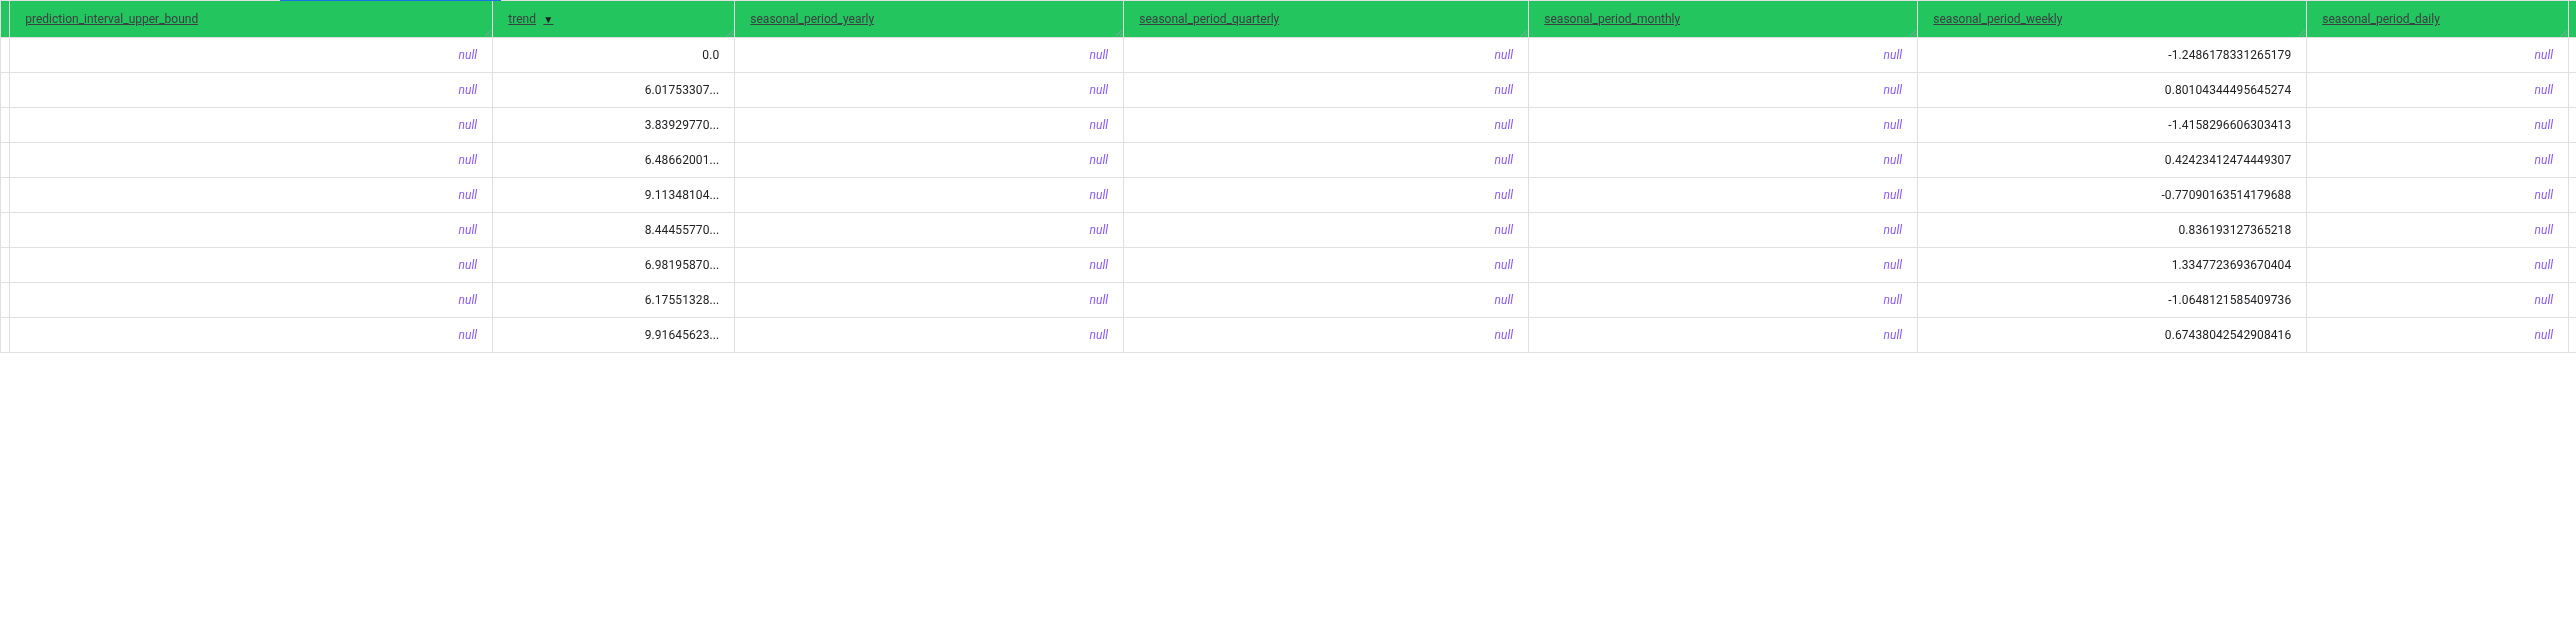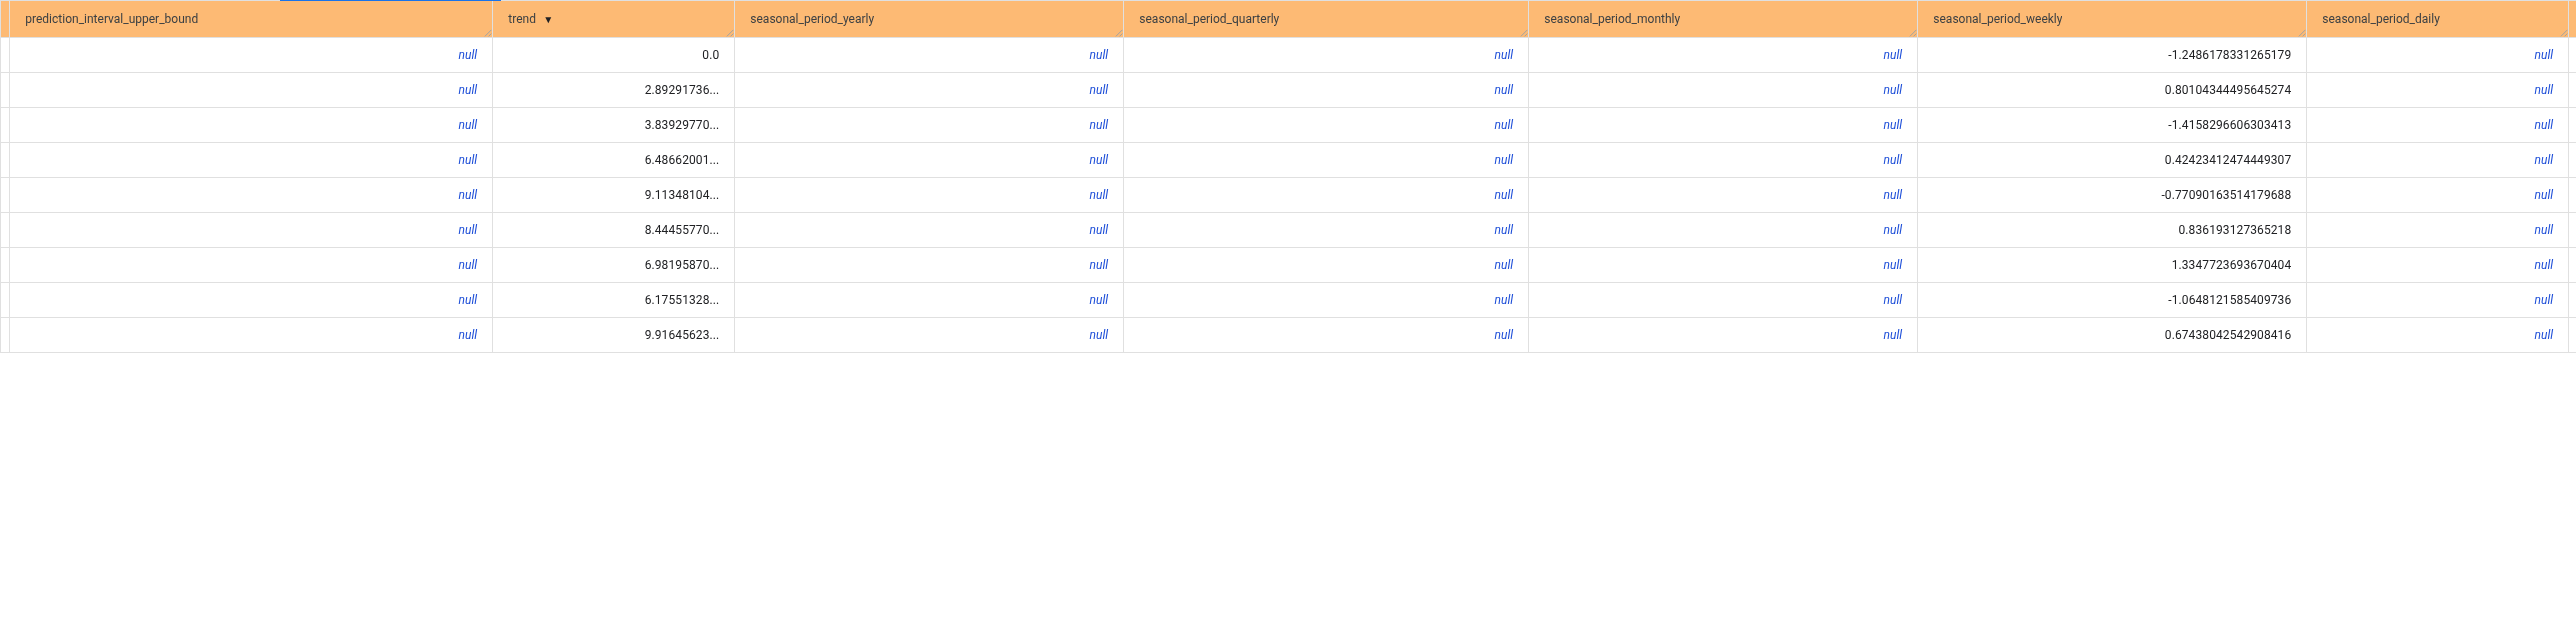--- a/index.html
+++ b/index.html
@@ -29,27 +29,28 @@
       padding: 0;
       position: relative;
       height: 35px;
       vertical-align: middle;
     }
     .data-table td:first-child,
     .data-table th:first-child{
       border-left: 0.9px solid #e0e0e0;
     }
     .data-table th {
-      background: #fdba74;
+      background: #22c55e;
       font-weight: 400;
       color: #3c4043;
       text-align: left;
       height: 37px;
       font-size: 12px;
       border-top: 0.9px solid #e0e0e0;
+      text-decoration: underline;
     }
     .header-inner {
       display: flex;
       align-items: center;
       padding: 0 13px 0 15px;
       height: 100%;
       position: relative;
       white-space: nowrap;
       overflow: hidden;
     }
@@ -85,21 +86,21 @@
     .cell-inner {
       padding: 0 15px;
       text-align: right;
       white-space: nowrap;
       overflow: hidden;
       text-overflow: ellipsis;
       font-size: 12px;
       letter-spacing: 0.1px;
     }
     .null-val {
-      color: #1d4ed8;
+      color: #8b5cf6;
       font-style: italic;
     }
     .edge-col {
       width: 9.3px;
       min-width: 9.3px;
       background: #fff;
       border-right: 0.9px solid #e0e0e0;
       border-bottom: 0.9px solid #e0e0e0;
     }
     th.edge-col, td.edge-col {
@@ -221,21 +222,21 @@
             <div class="cell-inner null-val">null</div>
           </td>
           <td class="edge-col"></td>
         </tr>
         <tr>
           <td class="edge-col"></td>
           <td>
             <div class="cell-inner null-val">null</div>
           </td>
           <td>
-            <div class="cell-inner">2.89291736...</div>
+            <div class="cell-inner">6.01753307...</div>
           </td>
           <td>
             <div class="cell-inner null-val">null</div>
           </td>
           <td>
             <div class="cell-inner null-val">null</div>
           </td>
           <td>
             <div class="cell-inner null-val">null</div>
           </td>

